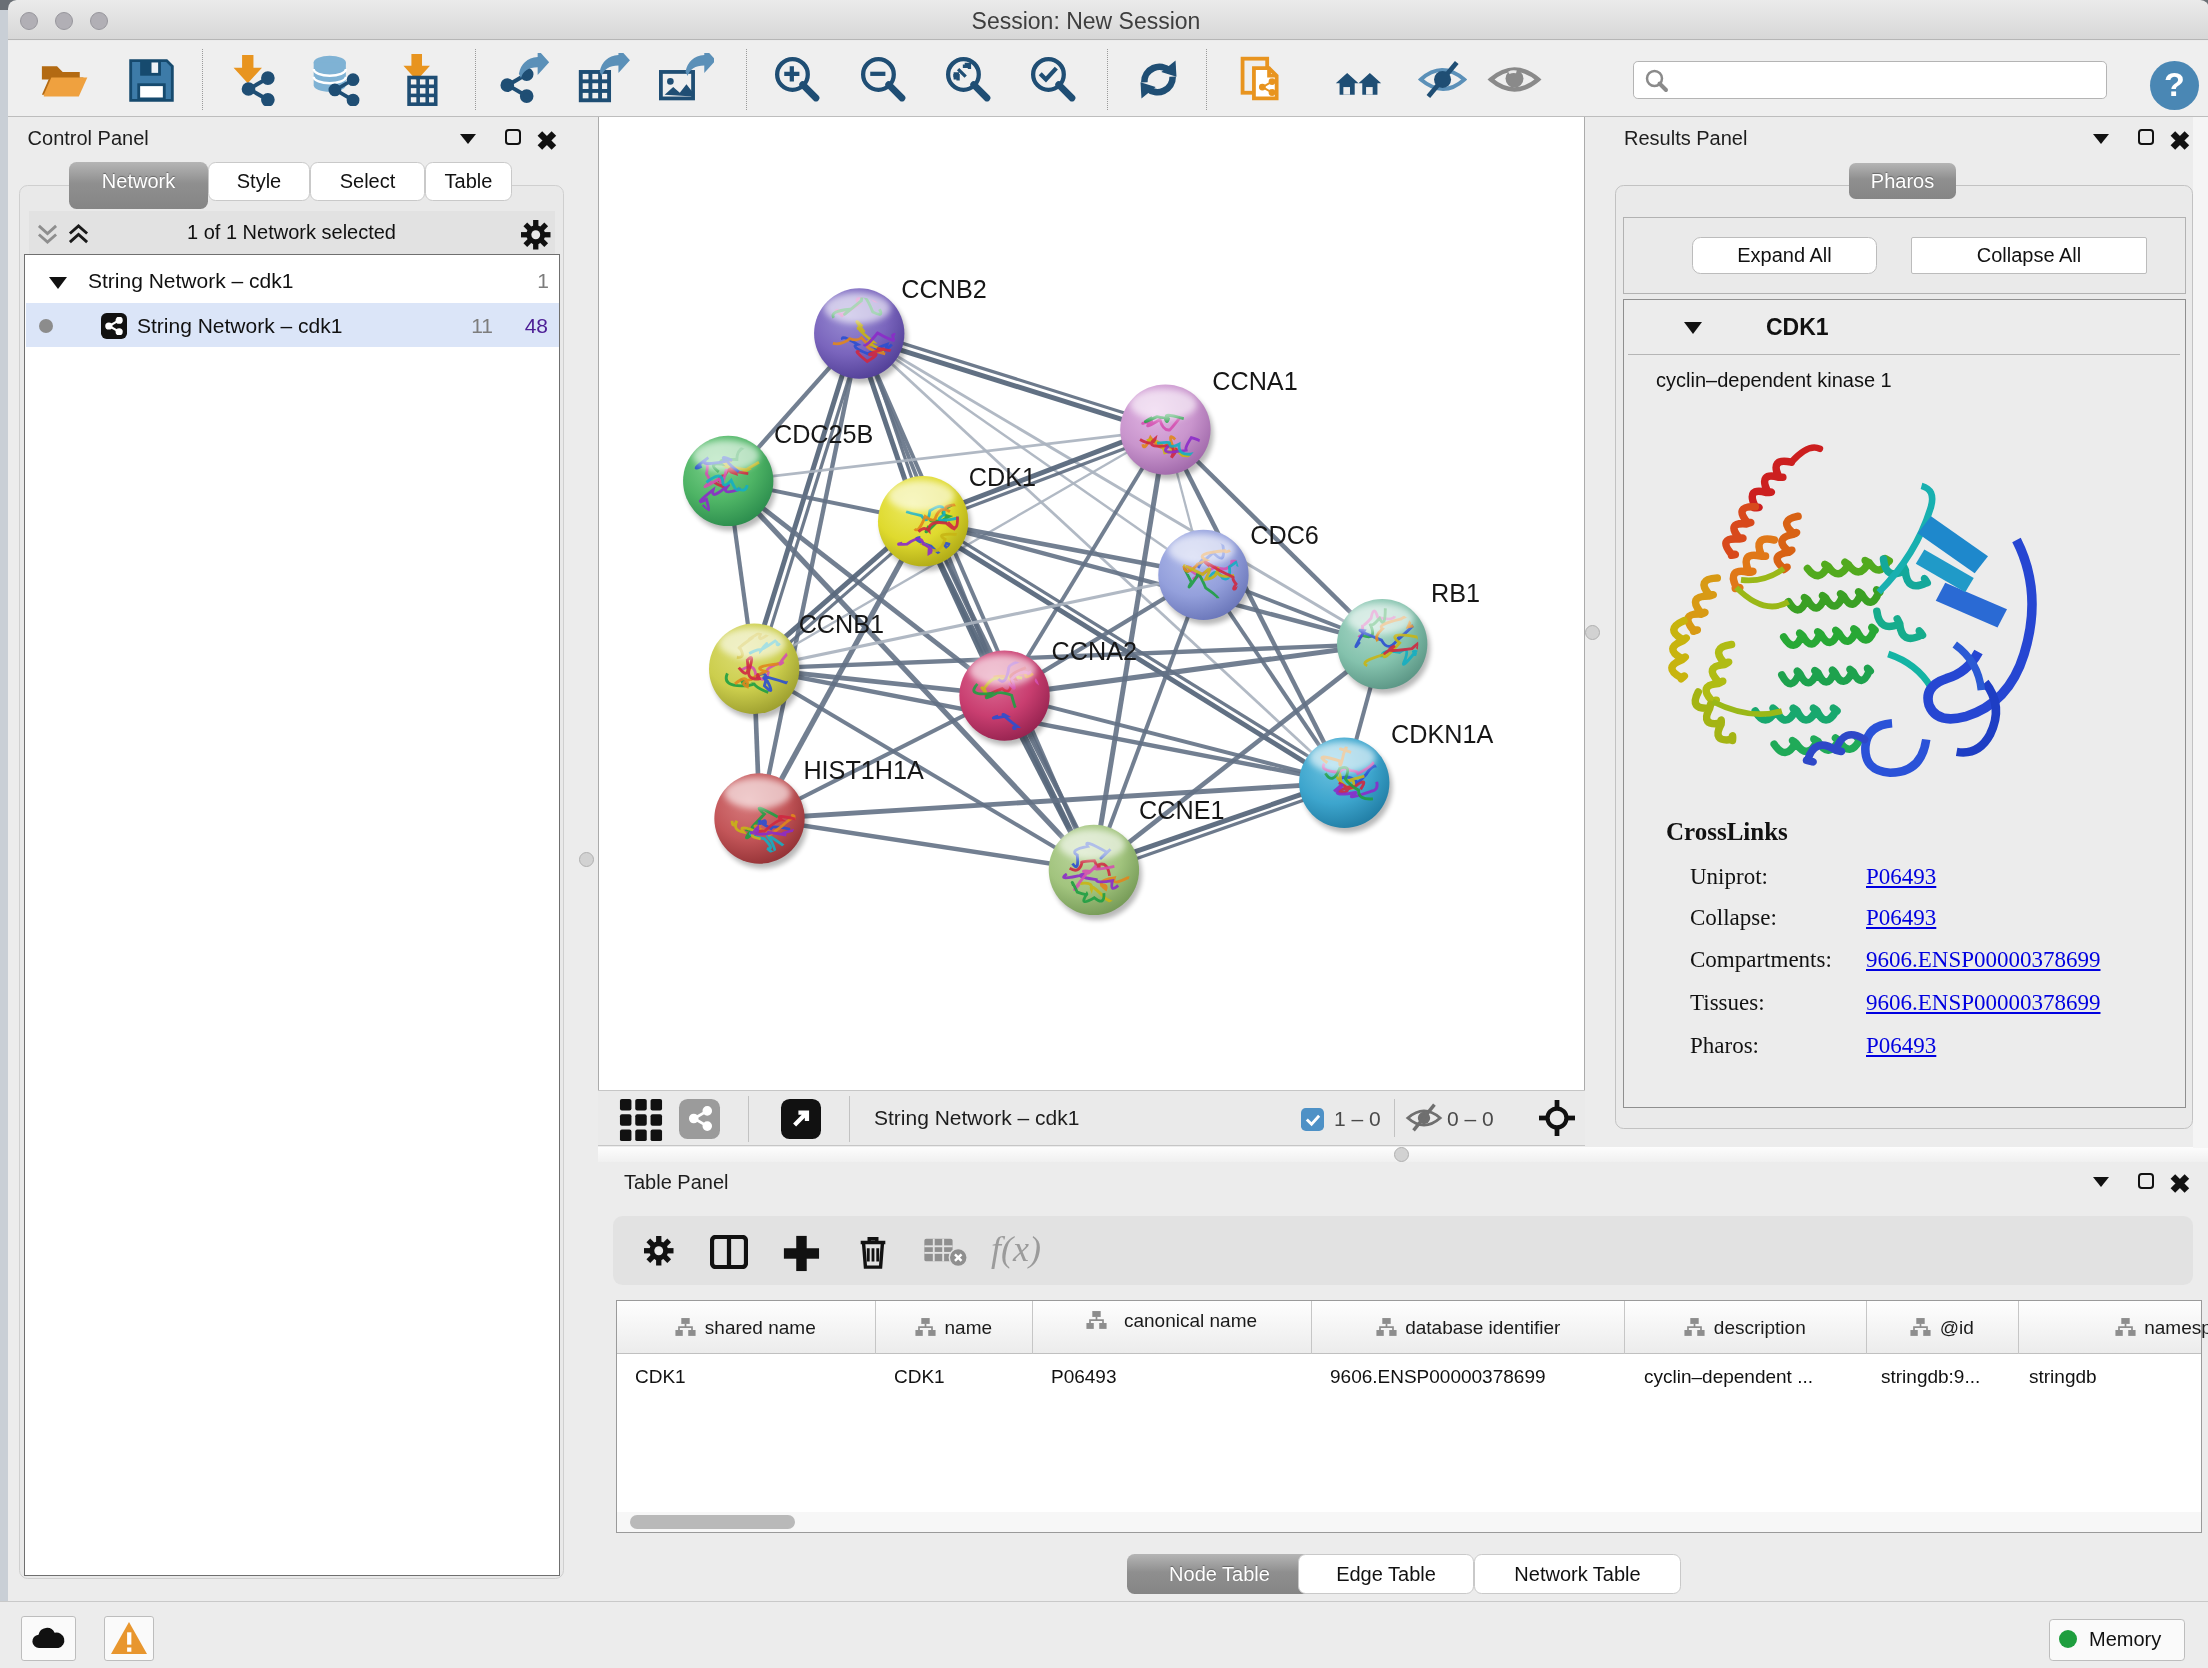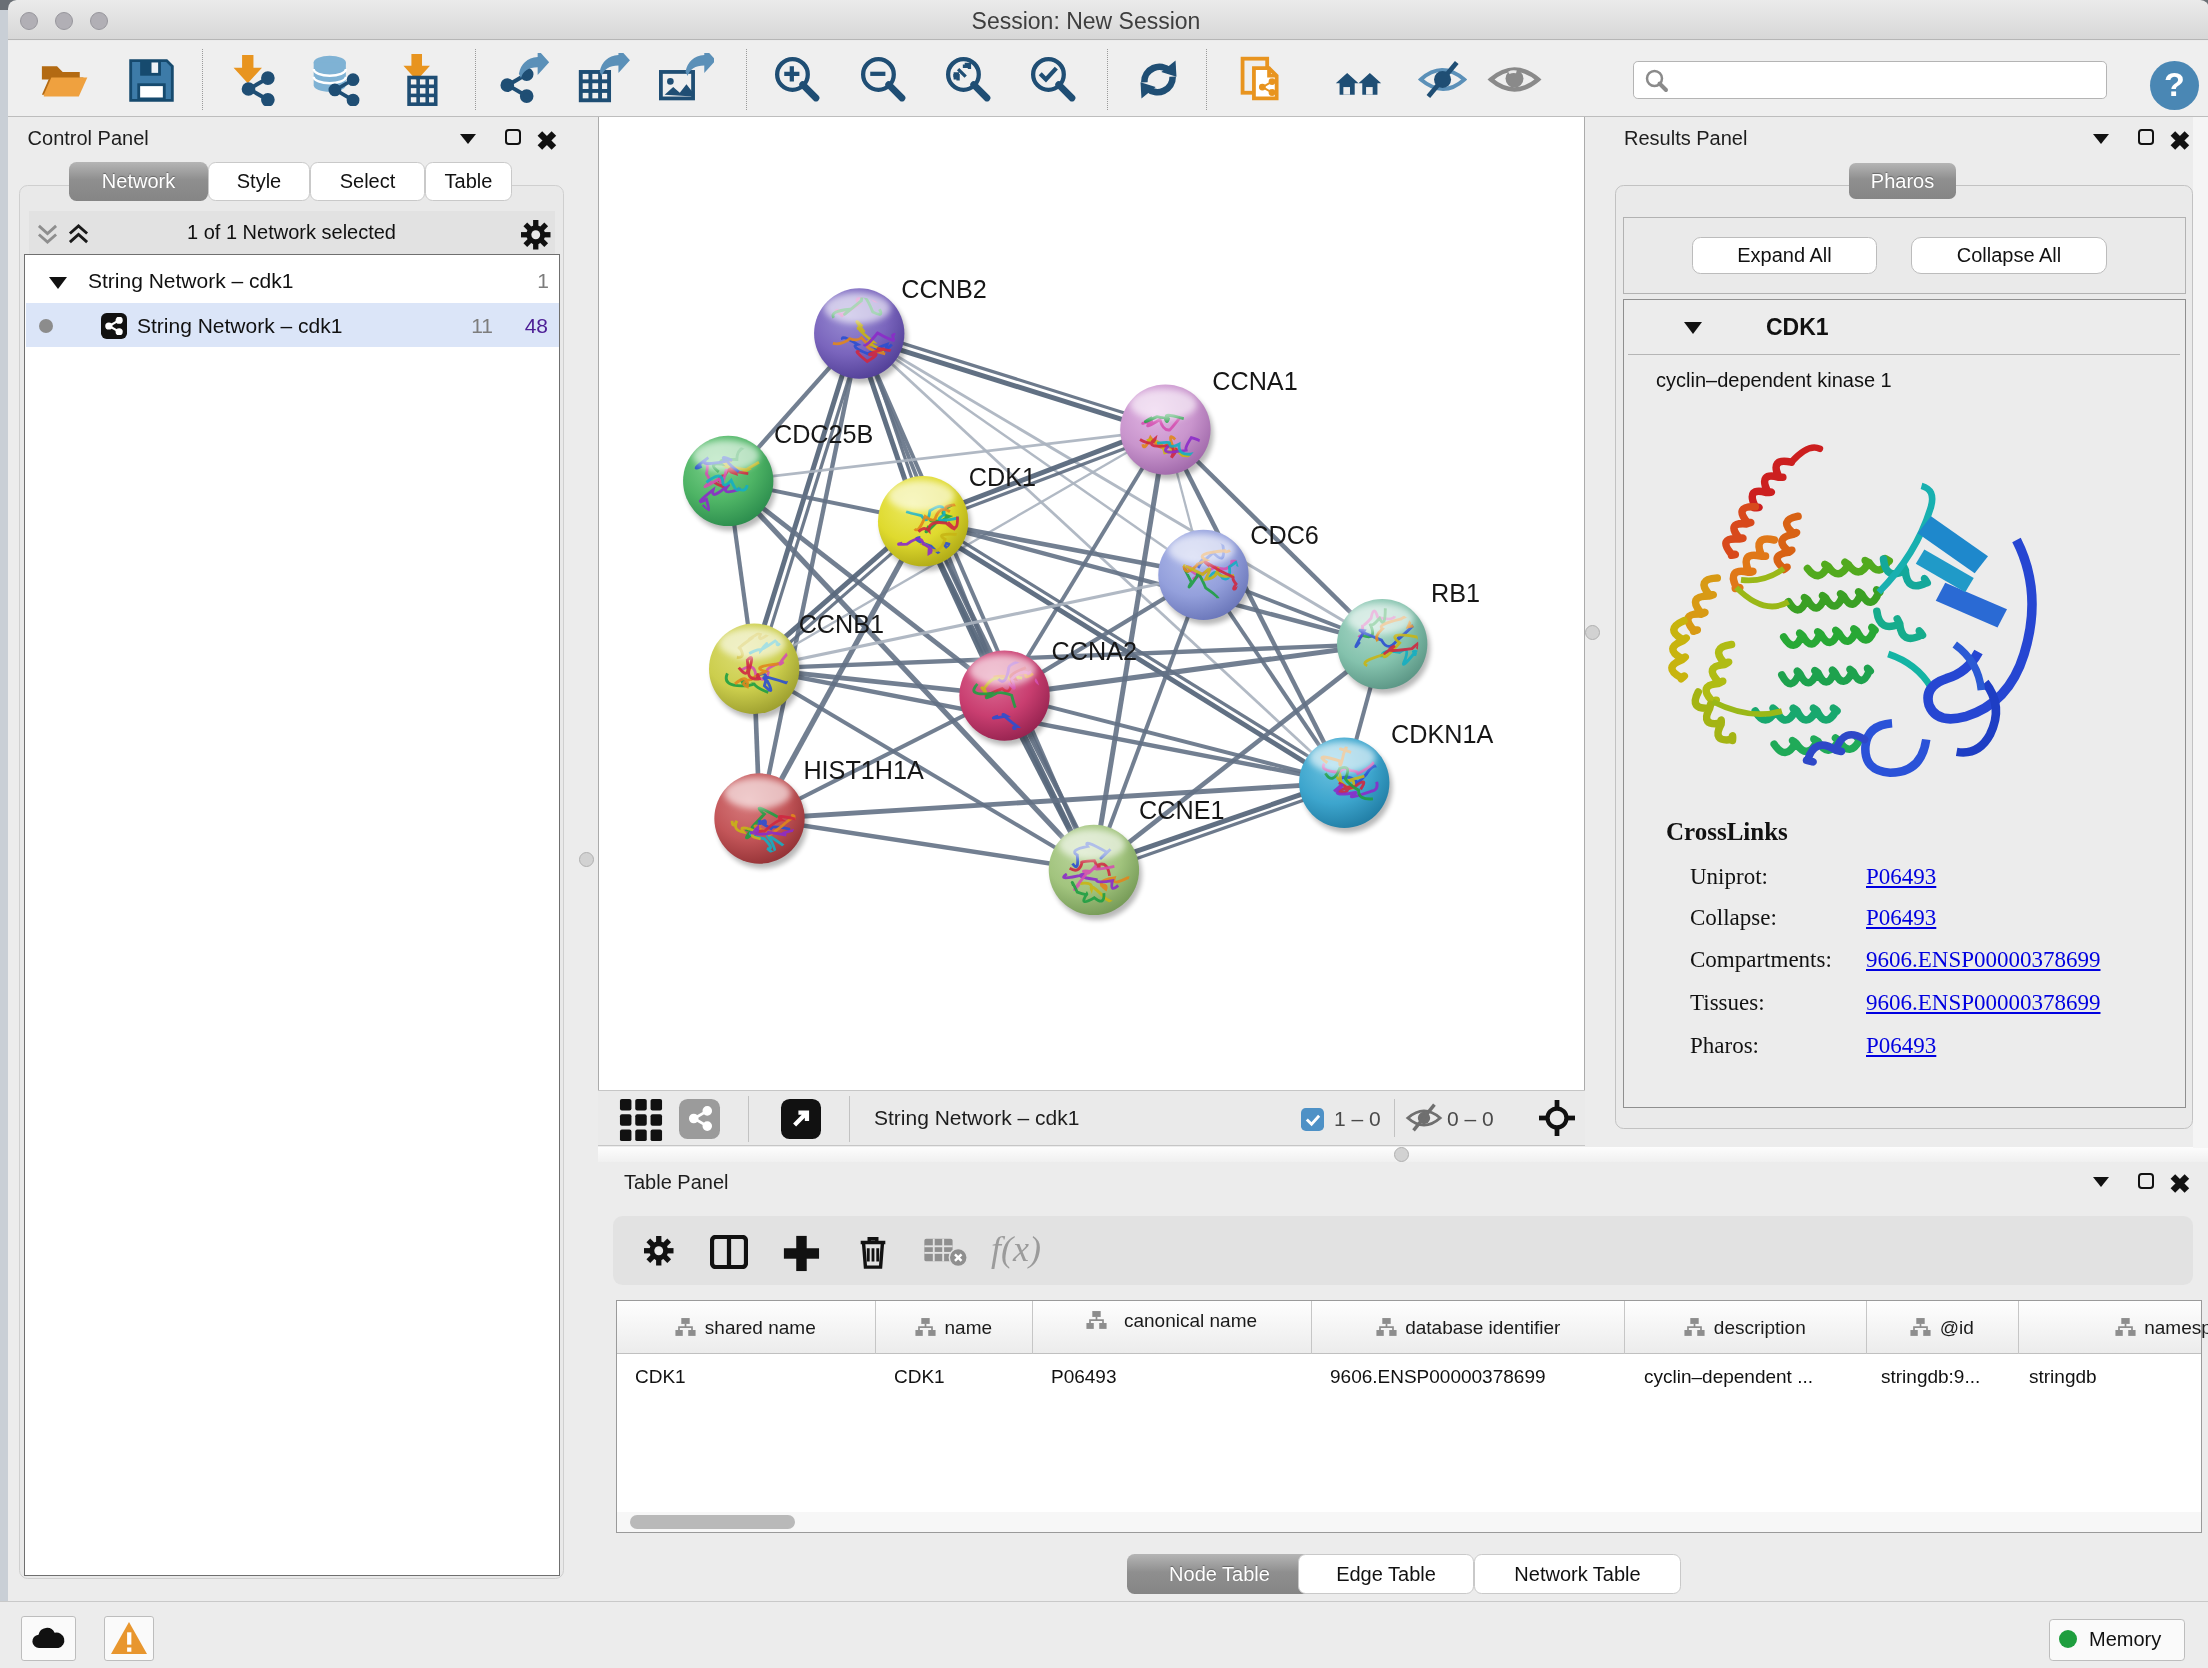--- a/index.html
+++ b/index.html
@@ -150,21 +150,21 @@
       <circle cx="10.92" cy="10.92" r="7.8" fill="none" stroke="#8a8a8a" stroke-width="2.6"></circle>
       <line x1="16.12" y1="16.12" x2="22.88" y2="22.88" stroke="#8a8a8a" stroke-width="4.16" stroke-linecap="round"></line>
     </svg></div>
 <div class="abs" style="left:2150px;top:61px;width:49px;height:49px;border-radius:50%;background:#4a87b4"></div>
 <div class="abs" style="left:2150px;top:65px;width:49px;text-align:center;font-size:34px;font-weight:bold;color:#fff">?</div>
 <div class="abs hdr" style="left:27.6px;top:127px">Control Panel</div>
 <div style="position:absolute;left:460px;top:134px;width:0;height:0;border-left:8.6px solid transparent;border-right:8.6px solid transparent;border-top:10.5px solid #111"></div>
 <div style="position:absolute;left:505px;top:129px;width:16px;height:16px;border:2.5px solid #111;border-radius:3.8px"></div>
 <div style="position:absolute;left:536px;top:126px;font-size:26px;font-weight:bold;color:#111">✖</div>
 <div class="abs" style="left:19px;top:185px;width:545px;height:1394px;background:#e9e9e9;border:1px solid #cfcfcf;border-radius:8.6px"></div>
-<div class="abs" style="left:69px;top:162px;width:139px;height:39px;background:linear-gradient(#b5b5b5,#8f8f8f 45%,#858585);border-radius:7.6px;color:#fff;font-size:20px;text-align:center;line-height:39px;text-shadow:0 -1px 1px #666">Network</div>
+<div class="abs" style="left:69px;top:162px;width:139px;height:47px;background:linear-gradient(#b5b5b5,#8f8f8f 45%,#858585);border-radius:7.6px;color:#fff;font-size:20px;text-align:center;line-height:39px;text-shadow:0 -1px 1px #666">Network</div>
 <div class="abs" style="left:208px;top:162px;width:102px;height:39px;background:#fff;border:1px solid #c9c9c9;border-radius:7.6px;font-size:20px;text-align:center;line-height:37px">Style</div>
 <div class="abs" style="left:310px;top:162px;width:115px;height:39px;background:#fff;border:1px solid #c9c9c9;border-radius:7.6px;font-size:20px;text-align:center;line-height:37px">Select</div>
 <div class="abs" style="left:425px;top:162px;width:87px;height:39px;background:#fff;border:1px solid #c9c9c9;border-radius:7.6px;font-size:20px;text-align:center;line-height:37px">Table</div>
 <div class="abs" style="left:28.5px;top:211px;width:526px;height:43px;background:#e2e2e2"></div>
 <div class="abs" style="left:28.5px;top:211px;width:526px;text-align:center;font-size:20px;line-height:43px">1 of 1 Network selected</div>
 <svg width="23" height="21" viewBox="0 0 24 22" style="position:absolute;left:36px;top:224px">
     <path d="M3 2 l9 8 l9 -8 M3 11 l9 8 l9 -8" stroke="#8e8e8e" stroke-width="3" fill="none"></path>
   </svg>
 <svg width="23" height="21" viewBox="0 0 24 22" style="position:absolute;left:67px;top:224px">
     <path d="M3 19 l9 -8 l9 8 M3 10 l9 -8 l9 8" stroke="#1a1a1a" stroke-width="3" fill="none"></path>
@@ -558,21 +558,21 @@
 <div class="abs" style="left:1585px;top:625px;width:15px;height:15px;border-radius:50%;background:#d2d2d2;border:1px solid #b0b0b0"></div>
 <div class="abs hdr" style="left:1624px;top:127px">Results Panel</div>
 <div style="position:absolute;left:2093px;top:134px;width:0;height:0;border-left:8.6px solid transparent;border-right:8.6px solid transparent;border-top:10.5px solid #111"></div>
 <div style="position:absolute;left:2138px;top:129px;width:16px;height:16px;border:2.5px solid #111;border-radius:3.8px"></div>
 <div style="position:absolute;left:2169px;top:126px;font-size:26px;font-weight:bold;color:#111">✖</div>
 <div class="abs" style="left:2193px;top:117px;width:15px;height:1031px;background:#f5f5f5"></div>
 <div class="abs" style="left:1615px;top:185px;width:578px;height:944px;background:#eaeaea;border:1px solid #c2c2c2;border-radius:8.6px"></div>
 <div class="abs" style="left:1849px;top:163px;width:107px;height:36px;background:linear-gradient(#b5b5b5,#8f8f8f 45%,#858585);border-radius:6.7px;color:#fff;font-size:20px;text-align:center;line-height:36px;text-shadow:0 -1px 1px #666">Pharos</div>
 <div class="abs" style="left:1623px;top:217px;width:563px;height:77px;border:1px solid #b2b2b2"></div>
 <div class="abs" style="left:1692px;top:237px;width:185px;height:37px;background:#fff;border:1px solid #bcbcbc;border-radius:8.6px;font-size:20px;text-align:center;line-height:35px">Expand All</div>
-<div class="abs" style="left:1911px;top:237px;width:196px;height:37px;background:#fff;border:1px solid #bcbcbc;border-radius:10px;font-size:20px;text-align:center;line-height:35px">Collapse All</div>
+<div class="abs" style="left:1911px;top:237px;width:236px;height:37px;background:#fff;border:1px solid #bcbcbc;border-radius:2px;font-size:20px;text-align:center;line-height:35px">Collapse All</div>
 <div class="abs" style="left:1623px;top:299px;width:563px;height:809px;border:1px solid #8f8f8f;background:#ececec"></div>
 <div class="abs" style="left:1628px;top:304px;width:552px;height:51px;border-bottom:1px solid #b5b5b5"></div>
 <div class="abs" style="left:1684px;top:322px;width:0;height:0;border-left:9.5px solid transparent;border-right:9.5px solid transparent;border-top:12.4px solid #111"></div>
 <div class="abs" style="left:1766px;top:314px;font-size:23px;font-weight:bold">CDK1</div>
 <div class="abs" style="left:1656px;top:369px;font-size:20px">cyclin–dependent kinase 1</div>
 <svg width="409" height="380" viewBox="0 0 430 400" style="position:absolute;left:1641px;top:426px">
     <path d="M158 38 Q135 33 145 54 Q153 54 145 54 Q123 48 133 69 Q141 70 132 70 Q110 64 120 85 Q128 86 119 86" fill="none" stroke="#cc1f1f" stroke-width="8" stroke-linecap="round" stroke-linejoin="round"></path>
     <path d="M120 85 Q97 84 112 102 Q119 101 111 103 Q89 101 103 118 Q111 118 103 119 Q80 117 95 135 Q103 135 95 136" fill="none" stroke="#d8491c" stroke-width="8" stroke-linecap="round" stroke-linejoin="round"></path>
     <path d="M140 120 Q117 115 127 137 Q135 137 126 137 Q104 132 113 153 Q122 153 113 154 Q90 149 100 170 Q108 170 99 171" fill="none" stroke="#e07818" stroke-width="8" stroke-linecap="round" stroke-linejoin="round"></path>
     <path d="M165 95 Q144 99 160 113 Q167 111 160 114 Q139 118 155 132 Q162 129 155 133 Q134 136 150 150 Q157 147 150 151" fill="none" stroke="#d86214" stroke-width="8" stroke-linecap="round" stroke-linejoin="round"></path>

